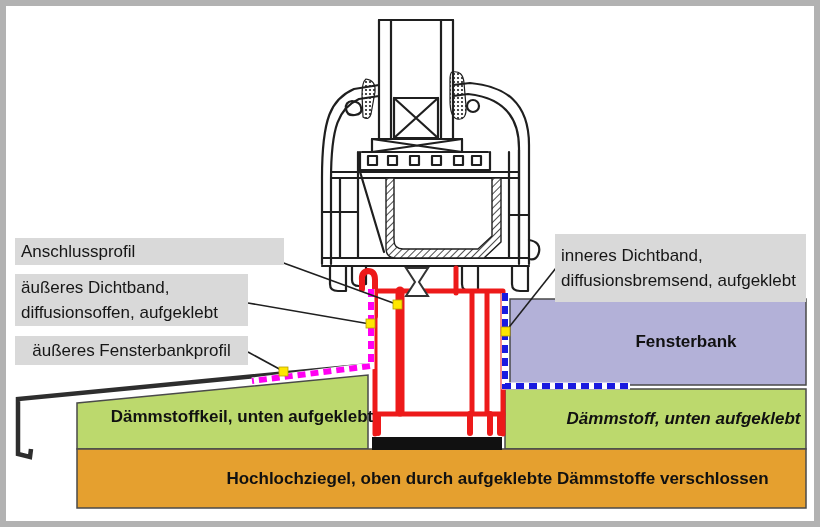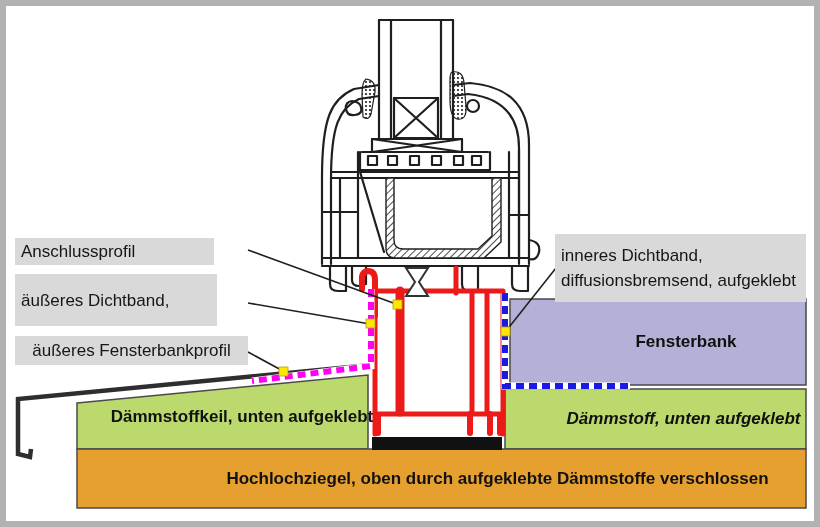--- a/index.html
+++ b/index.html
@@ -125,26 +125,27 @@
     </g>
 
     <g stroke="#b8a000" stroke-width="0.8" fill="#ffe600">
       <rect x="393" y="300" width="9" height="9"></rect>
       <rect x="366" y="319" width="9" height="9"></rect>
       <rect x="279" y="367" width="9" height="9"></rect>
       <rect x="501" y="327" width="9" height="9"></rect>
     </g>
   </svg>
 
-  <div class="callout" style="left:15px;top:238px;width:199px;height:27px;line-height:27px;">
+  <div class="callout" style="left:15px;top:238px;width:269px;height:27px;line-height:27px;">
     <span>Anschlussprofil</span>
   </div>
 
-  <div class="callout" style="left:15px;top:274px;width:202px;height:52px;">
+  <div class="callout" style="left:15px;top:274px;width:233px;height:52px;">
     <span>äußeres Dichtband,</span>
+    <span>diffusionsoffen, aufgeklebt</span>
   </div>
 
   <div class="callout" style="left:15px;top:336px;width:233px;height:29px;line-height:29px;text-align:center;">
     <span>äußeres Fensterbankprofil</span>
   </div>
 
   <div class="callout" style="left:555px;top:234px;width:251px;height:68px;">
     <span>inneres Dichtband,</span>
     <span>diffusionsbremsend, aufgeklebt</span>
   </div>

